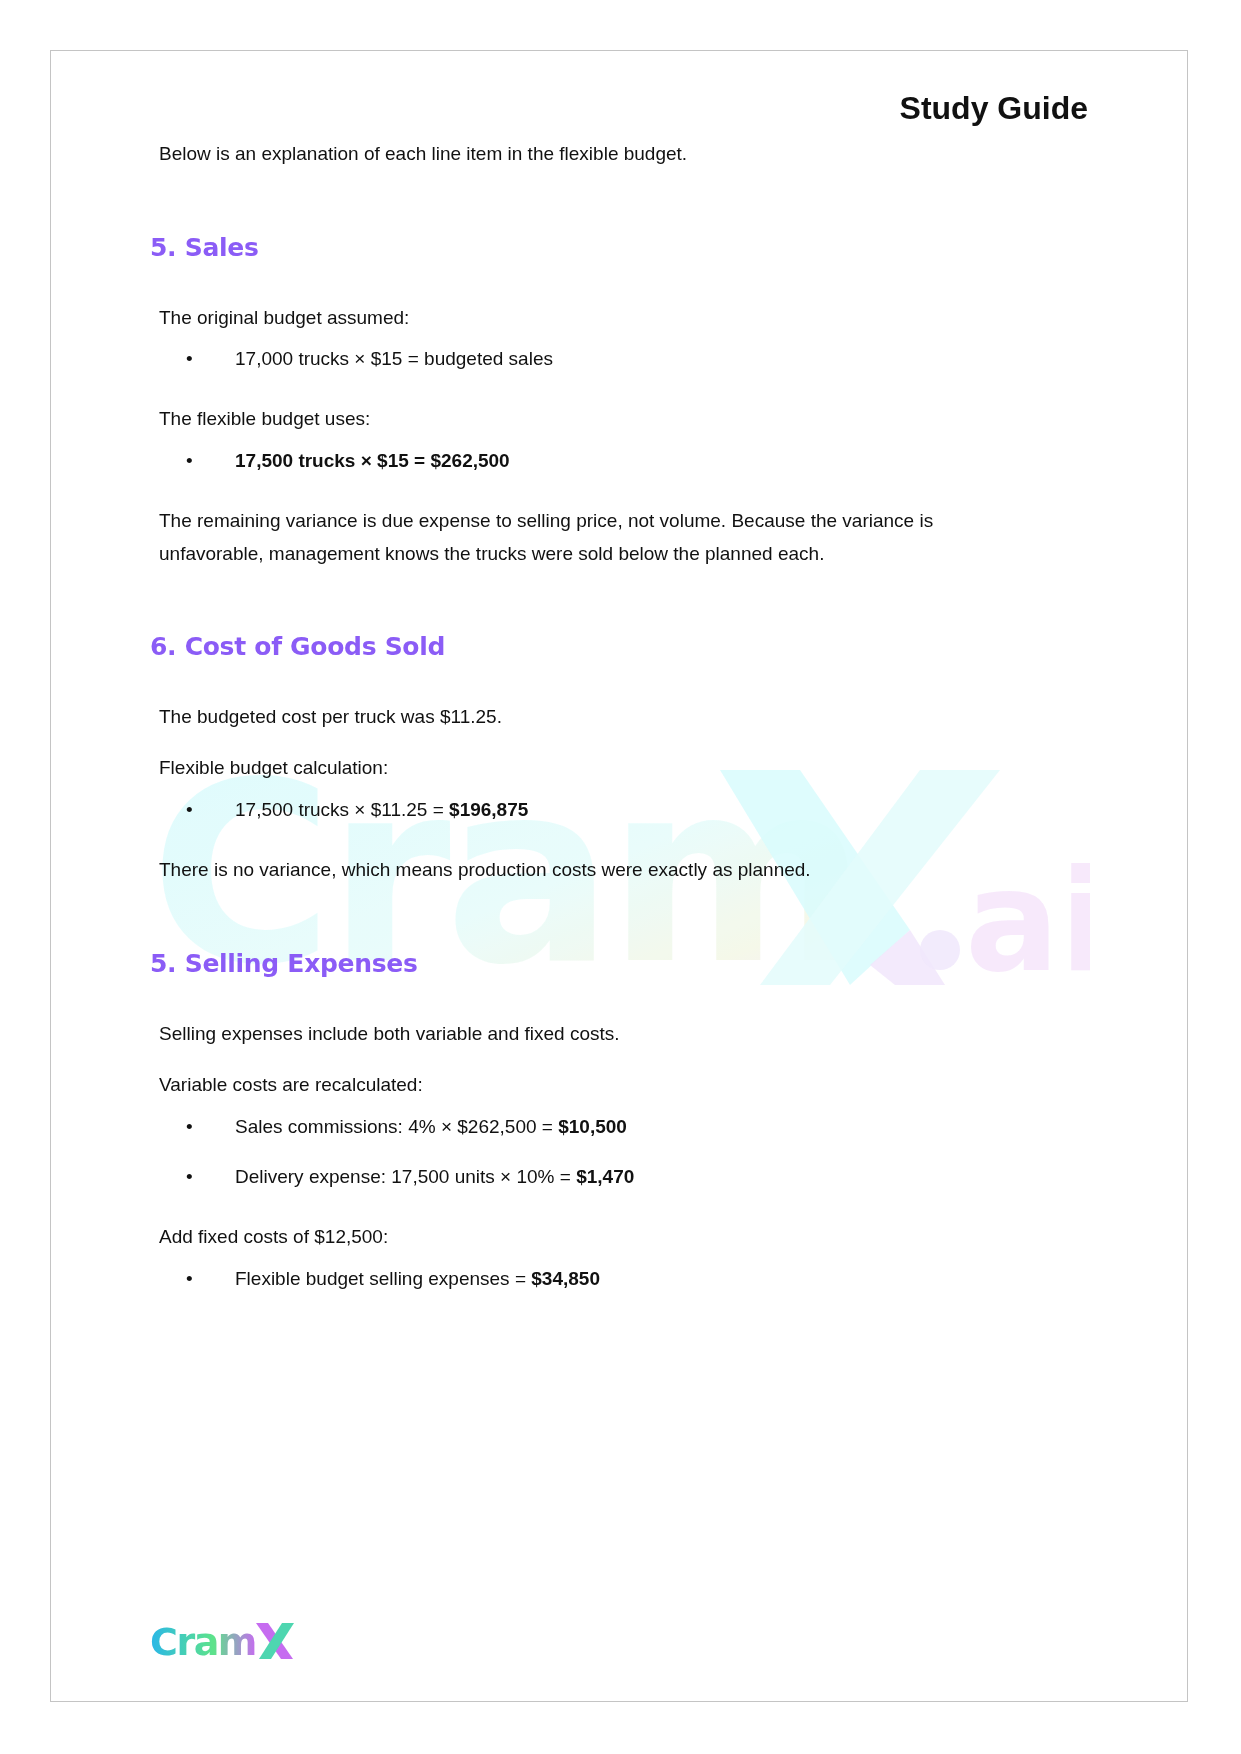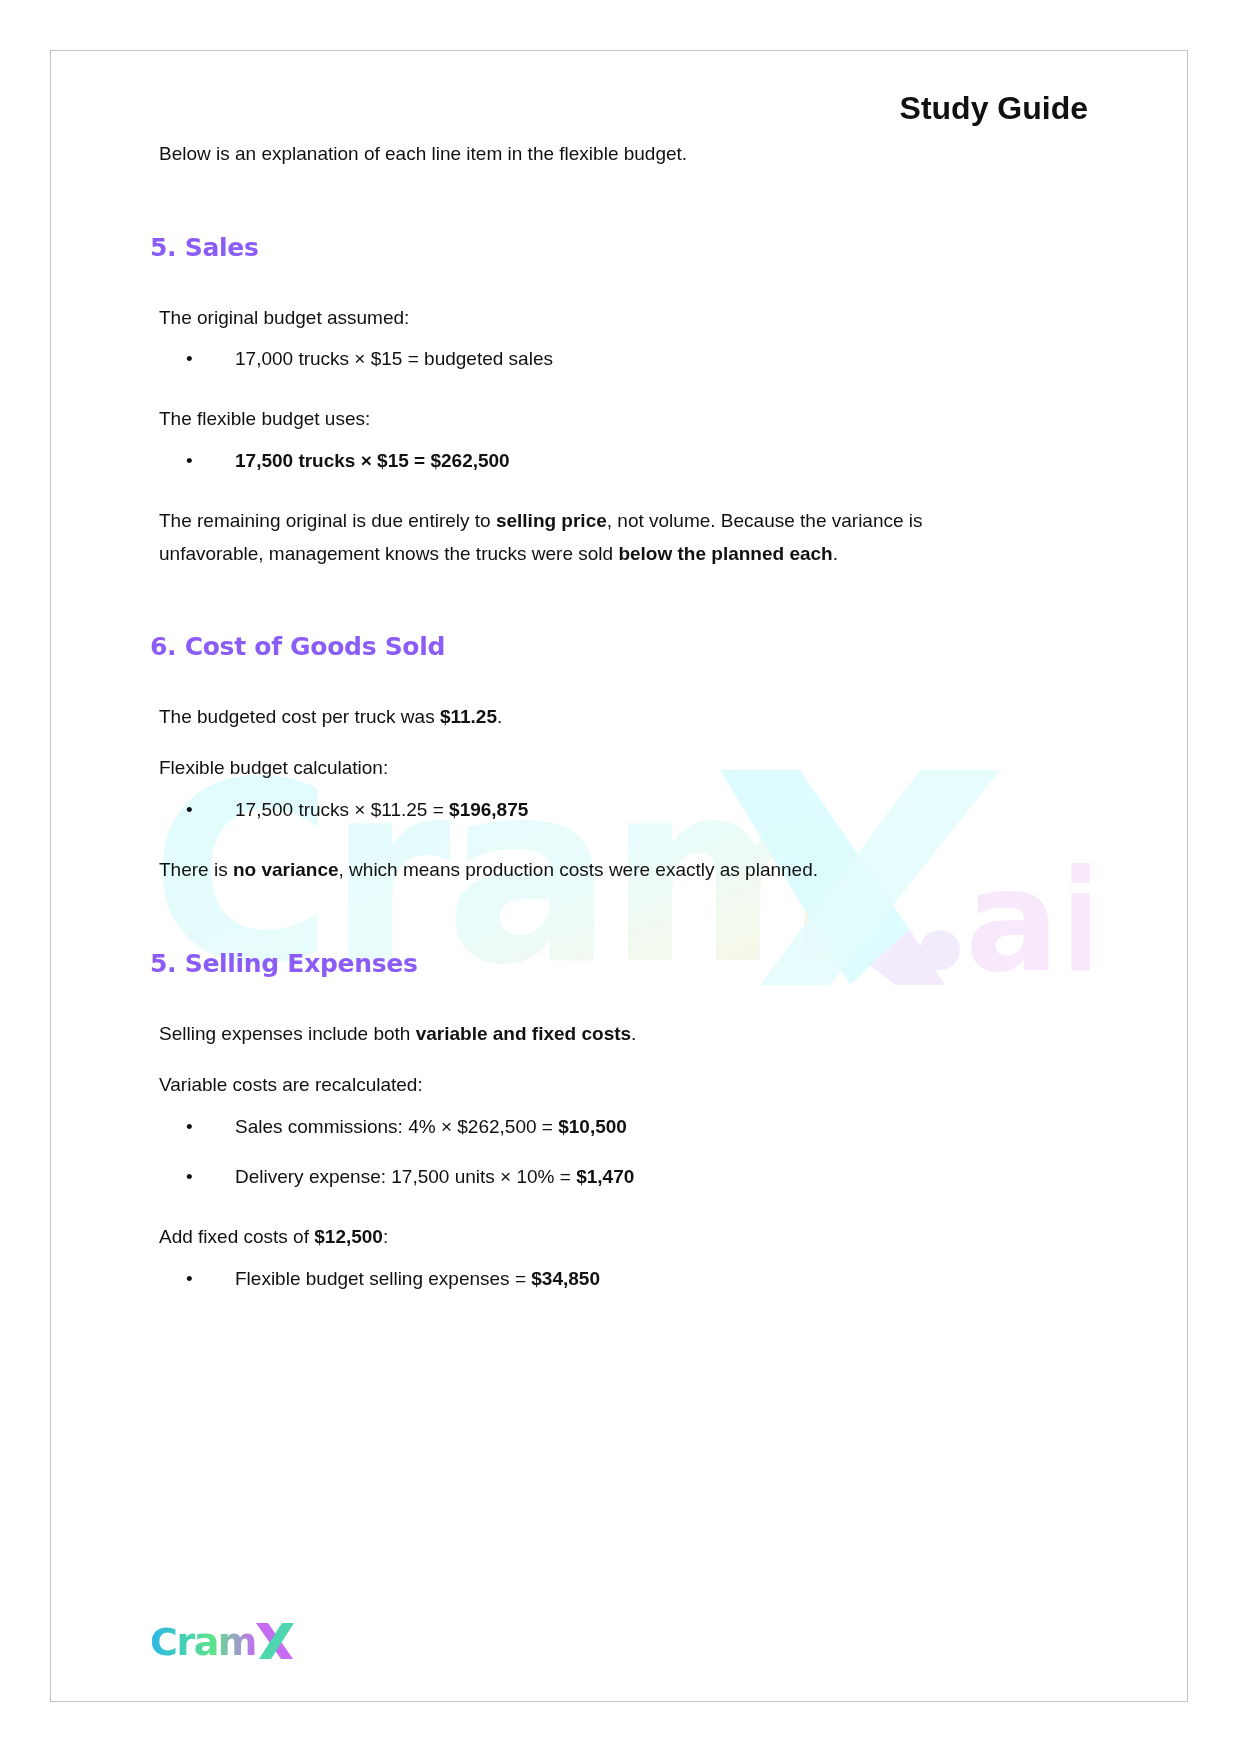--- a/index.html
+++ b/index.html
@@ -3,21 +3,21 @@
 <meta charset="utf-8">
 <style>
   html, body { margin: 0; padding: 0; background: #ffffff; }
   body { width: 1241px; height: 1754px; position: relative; overflow: hidden;
          font-family: "Liberation Sans", sans-serif; color: #111; }
   .page-frame { position: absolute; left: 50px; top: 50px; width: 1138px; height: 1652px;
                 border: 1.5px solid #c4c4c4; box-sizing: border-box; }
   .doc-title { position: absolute; right: 153px; top: 88px; font-size: 32px; font-weight: bold;
                color: #111; margin: 0; line-height: 40px; text-align: center; }
   .line { position: absolute; left: 150px; font-size: 19px; line-height: 24px; white-space: nowrap; margin: 9px; }
-  .line b { font-weight: bold; }
+  .line b { font-weight: normal; }
   .heading { position: absolute; left: 150px; margin: 0; font-size: 25px; font-weight: bold;
              color: #8b5cf6; line-height: 32px; font-family: "DejaVu Sans", sans-serif; letter-spacing: -0.3px; }
   .bullet { position: absolute; left: 186px; font-size: 19px; line-height: 24px; white-space: nowrap; }
   .bullet .dot { position: absolute; left: 0; top: 0; width: 20px; }
   .bullet .txt { position: absolute; left: 49px; top: 0; }
   .watermark { position: absolute; left: 150px; top: 755px; width: 940px; height: 240px; pointer-events: none; }
   .footer-logo { position: absolute; left: 150px; top: 1615px; width: 150px; height: 50px; }
 </style>
 </head>
 <body>
@@ -49,21 +49,21 @@
 <p class="line" style="top:297px">The original budget assumed:</p>
 <div class="bullet" style="top:347px">
   <span class="dot">•</span>
   <span class="txt">17,000 trucks × $15 = budgeted sales</span>
 </div>
 <p class="line" style="top:398px">The flexible budget uses:</p>
 <div class="bullet" style="top:449px">
   <span class="dot">•</span>
   <b class="txt">17,500 trucks × $15 = $262,500</b>
 </div>
-<p class="line" style="top:500px"><span>The remaining original is due entirely to </span><b>selling price</b><span>, not volume. Because the variance is</span></p>
+<p class="line" style="top:500px"><span>The remaining variance is due expense to </span><b>selling price</b><span>, not volume. Because the variance is</span></p>
 <p class="line" style="top:533px"><span>unfavorable, management knows the trucks were sold </span><b>below the planned each</b><span>.</span></p>
 
 <h2 class="heading" style="top:631px">6. Cost of Goods Sold</h2>
 <p class="line" style="top:696px"><span>The budgeted cost per truck was </span><b>$11.25</b><span>.</span></p>
 <p class="line" style="top:747px">Flexible budget calculation:</p>
 <div class="bullet" style="top:798px">
   <span class="dot">•</span>
   <span class="txt"><span>17,500 trucks × $11.25 = </span><b>$196,875</b></span>
 </div>
 <p class="line" style="top:849px"><span>There is </span><b>no variance</b><span>, which means production costs were exactly as planned.</span></p>

